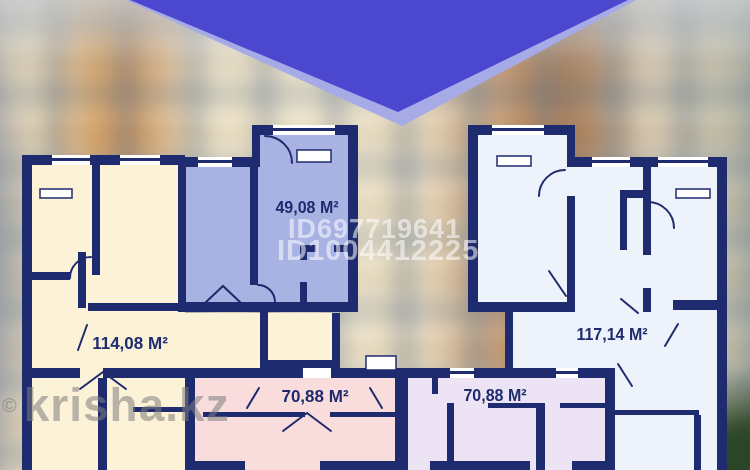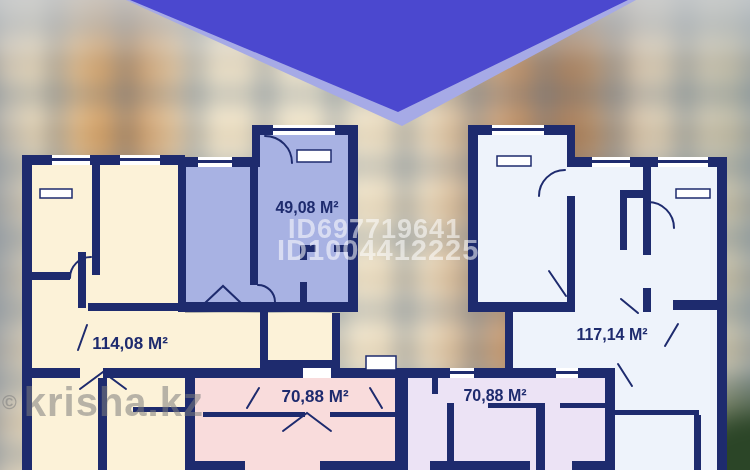--- a/index.html
+++ b/index.html
@@ -26,21 +26,21 @@
     position:absolute;color:rgba(255,255,255,0.55);font-weight:bold;
     letter-spacing:1px;white-space:nowrap;line-height:1;
   }
   .wm-id1{left:288px;top:216px;font-size:27px;text-align:center;}
   .wm-id2{left:277px;top:236px;font-size:29px;}
   .wm-brand{
     position:absolute;left:2px;top:382px;display:flex;align-items:center;gap:7px;
     color:rgba(125,125,125,0.55);font-weight:bold;line-height:1;white-space:nowrap;
   }
   .wm-brand .copy{font-size:20px;}
-  .wm-brand .brand{font-size:40px;letter-spacing:1px;}
+  .wm-brand .brand{font-size:46px;letter-spacing:1px;}
 </style>
 </head>
 <body>
 
 <div class="screen">
 
   <div class="photo">
     <div class="photo-inner"></div>
   </div>
 

